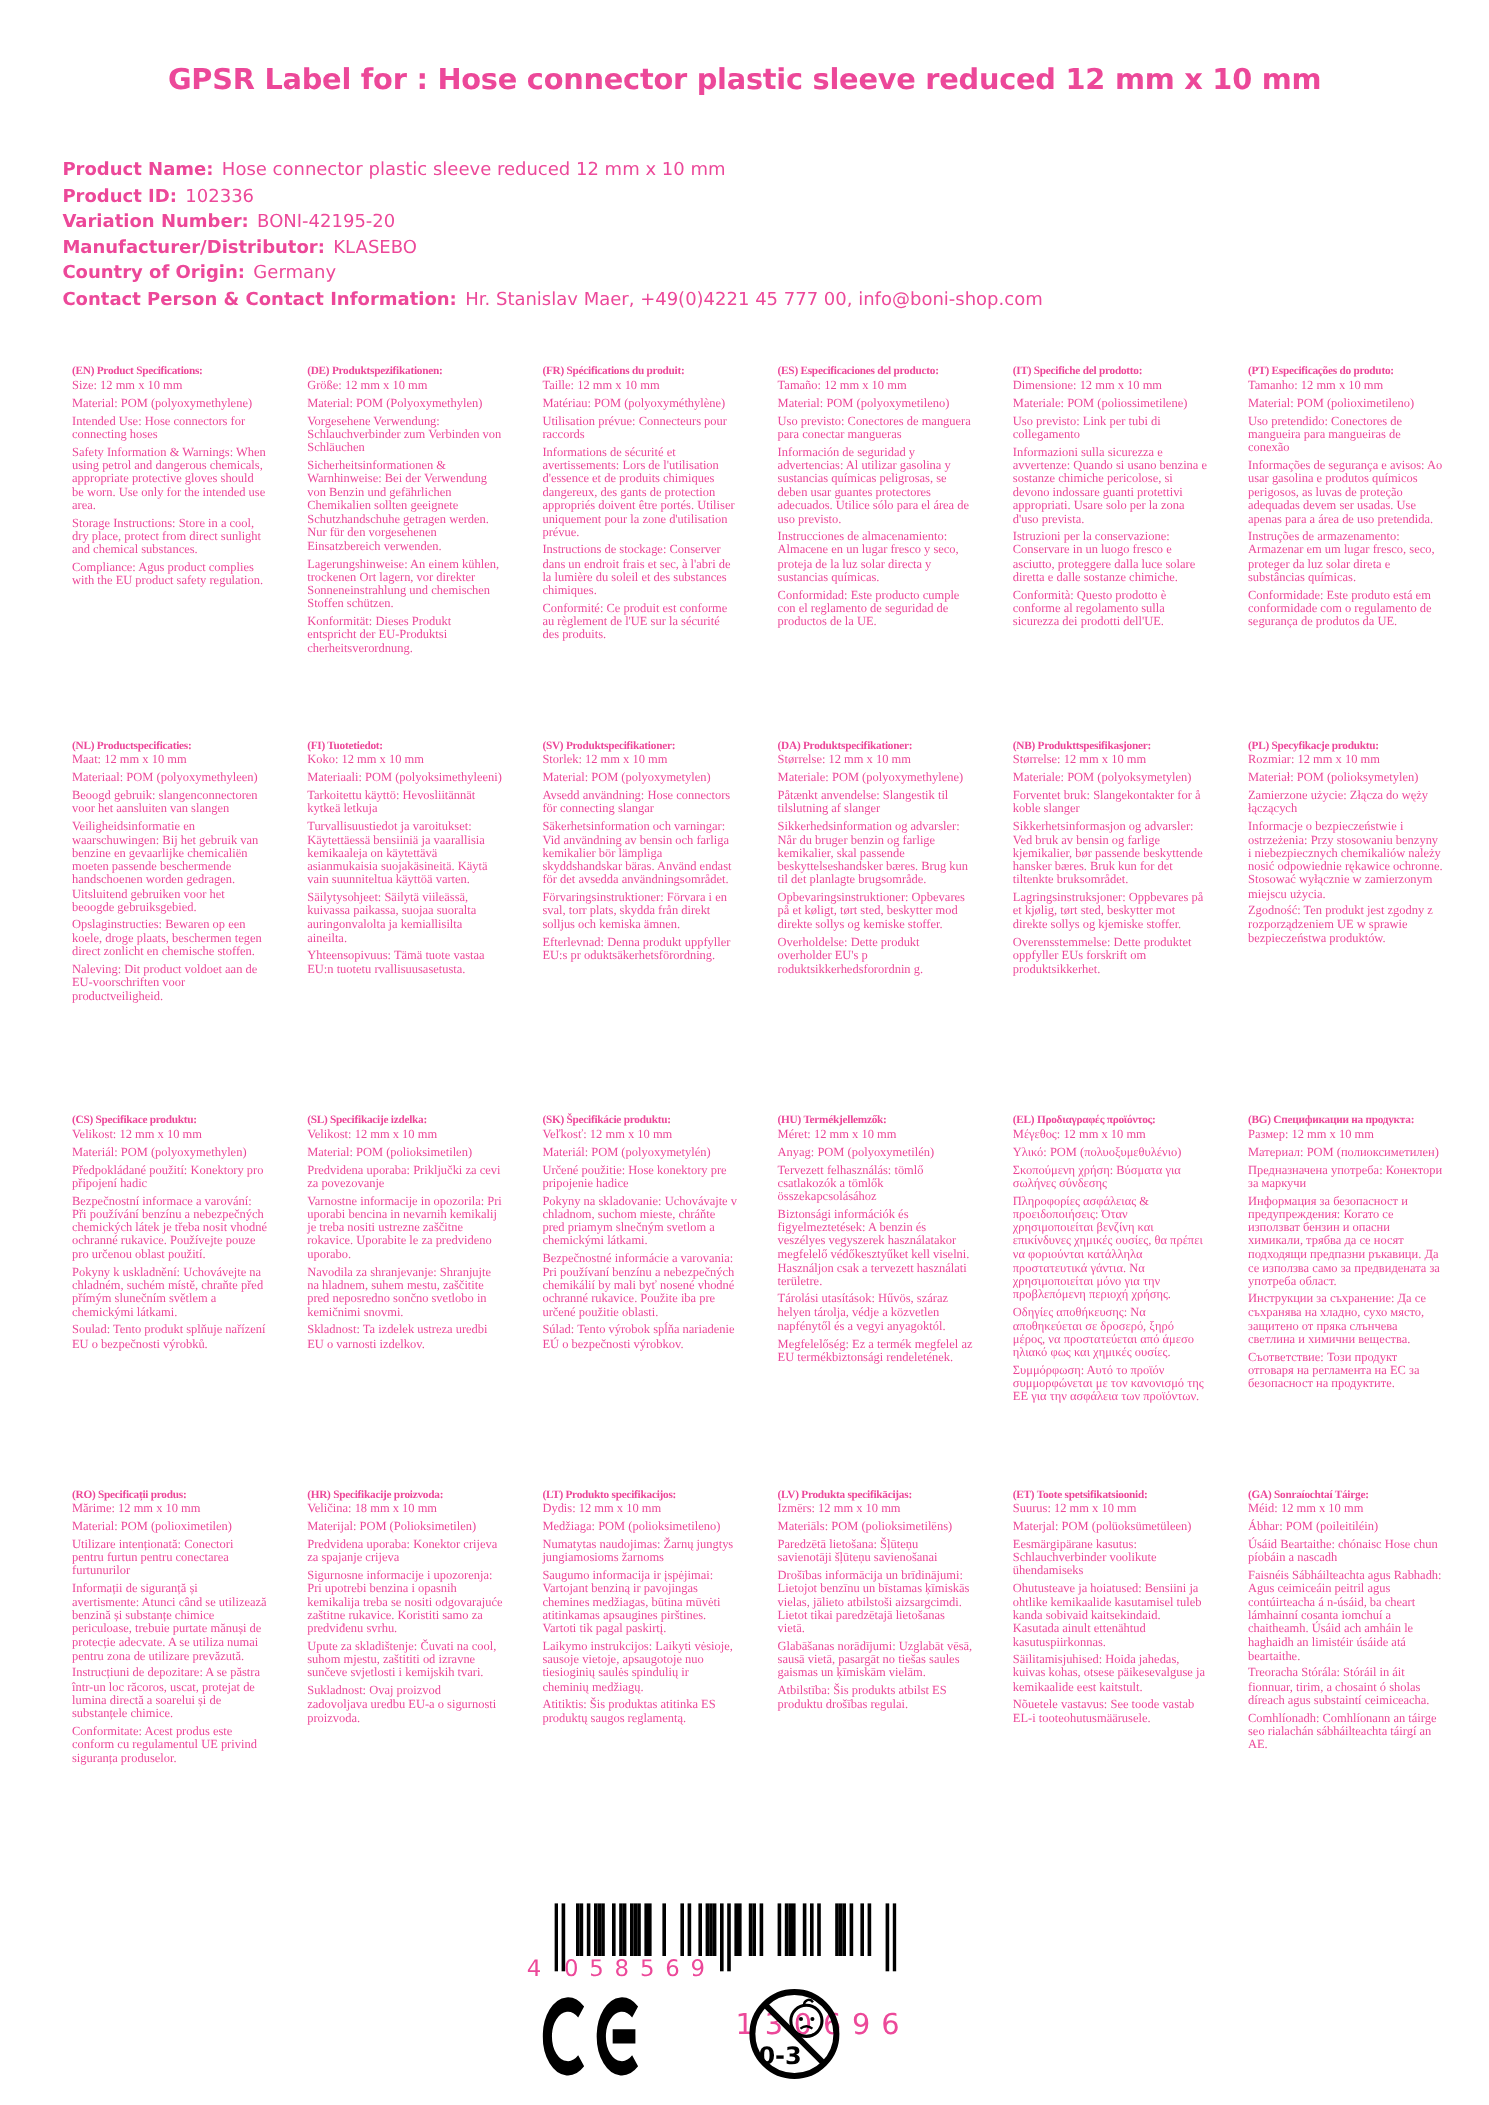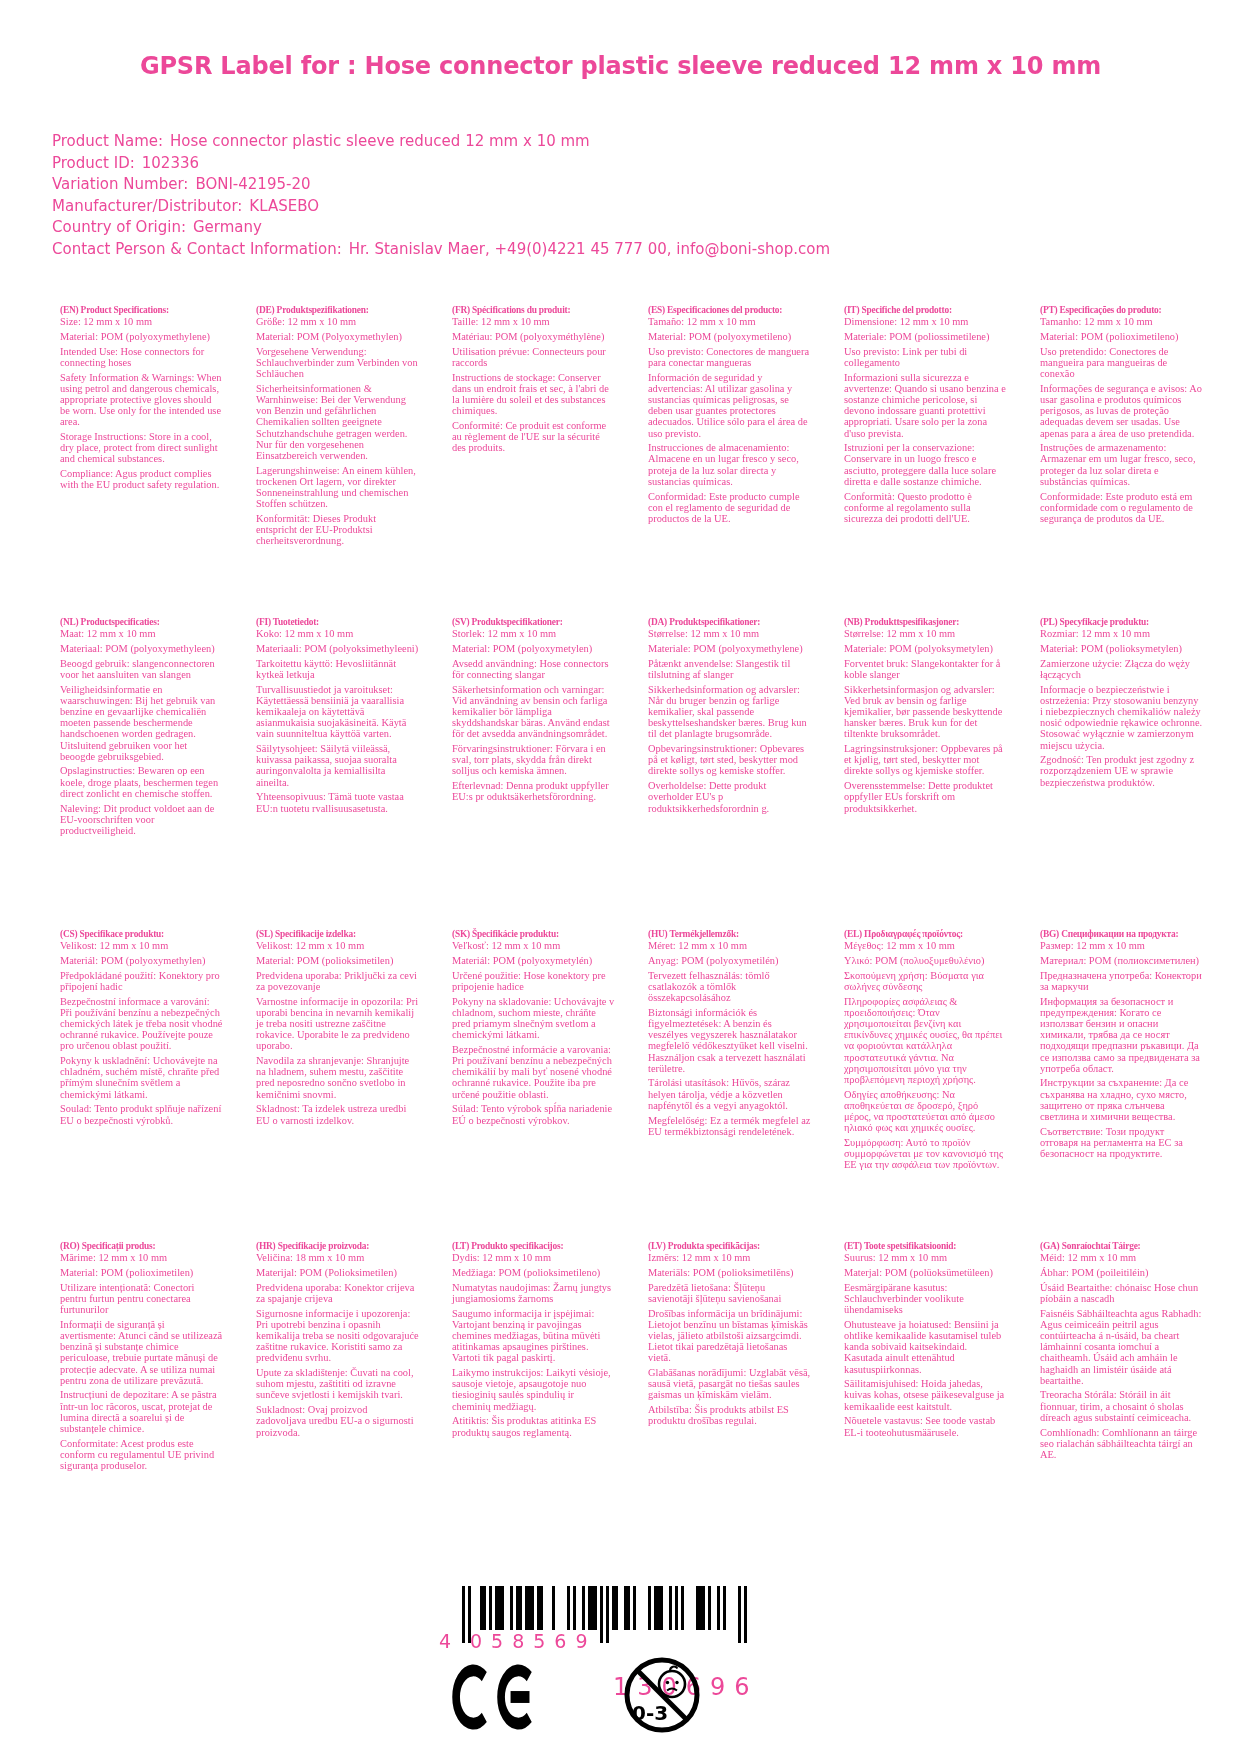--- a/index.html
+++ b/index.html
@@ -7,21 +7,21 @@
     position:relative; width:1241px; height:1754px; background:#fff; color:#ec4899;
     font-family:"DejaVu Sans", sans-serif; overflow:hidden;
   }
   .title {
     margin:0 auto; padding-top:50px; width:1010px;
     text-align:center; font-size:24px; line-height:33px; font-weight:bold;
     letter-spacing:-0.2px;
   }
   .product-info { margin:48px 0 0 52px; }
   .info-line { font-size:15px; line-height:21.5px; }
-  .info-label { font-weight:normal; margin-right:7px; }
+  .info-label { font-weight:bold; margin-right:7px; }
   .info-value { font-weight:normal; }
   .lang-grid {
     margin:45px 0 0 60px;
     display:grid;
     grid-template-columns:repeat(6, 163px);
     column-gap:33px;
     grid-template-rows:312px 312px 312px auto;
     align-items:start;
     font-family:Liberation Serif, serif;
   }
@@ -95,20 +95,21 @@
         <p>Sicherheitsinformationen &amp; Warnhinweise: Bei der Verwendung von Benzin und gefährlichen Chemikalien sollten geeignete Schutzhandschuhe getragen werden. Nur für den vorgesehenen Einsatzbereich verwenden.</p>
         <p>Lagerungshinweise: An einem kühlen, trockenen Ort lagern, vor direkter Sonneneinstrahlung und chemischen Stoffen schützen.</p>
         <p>Konformität: Dieses Produkt entspricht der EU-Produktsi cherheitsverordnung.</p>
       </div>
 
   <div class="lang-block">
     <div class="lang-heading">(FR) Spécifications du produit:</div>
   <p>Taille: 12 mm x 10 mm</p>
         <p>Matériau: POM (polyoxyméthylène)</p>
         <p>Utilisation prévue: Connecteurs pour raccords</p>
+        <p>Informations de sécurité et avertissements: Lors de l'utilisation d'essence et de produits chimiques dangereux, des gants de protection appropriés doivent être portés. Utiliser uniquement pour la zone d'utilisation prévue.</p>
         <p>Instructions de stockage: Conserver dans un endroit frais et sec, à l'abri de la lumière du soleil et des substances chimiques.</p>
         <p>Conformité: Ce produit est conforme au règlement de l'UE sur la sécurité des produits.</p>
       </div>
 
   <div class="lang-block">
     <div class="lang-heading">(ES) Especificaciones del producto:</div>
   <p>Tamaño: 12 mm x 10 mm</p>
         <p>Material: POM (polyoxymetileno)</p>
         <p>Uso previsto: Conectores de manguera para conectar mangueras</p>
         <p>Información de seguridad y advertencias: Al utilizar gasolina y sustancias químicas peligrosas, se deben usar guantes protectores adecuados. Utilice sólo para el área de uso previsto.</p>

